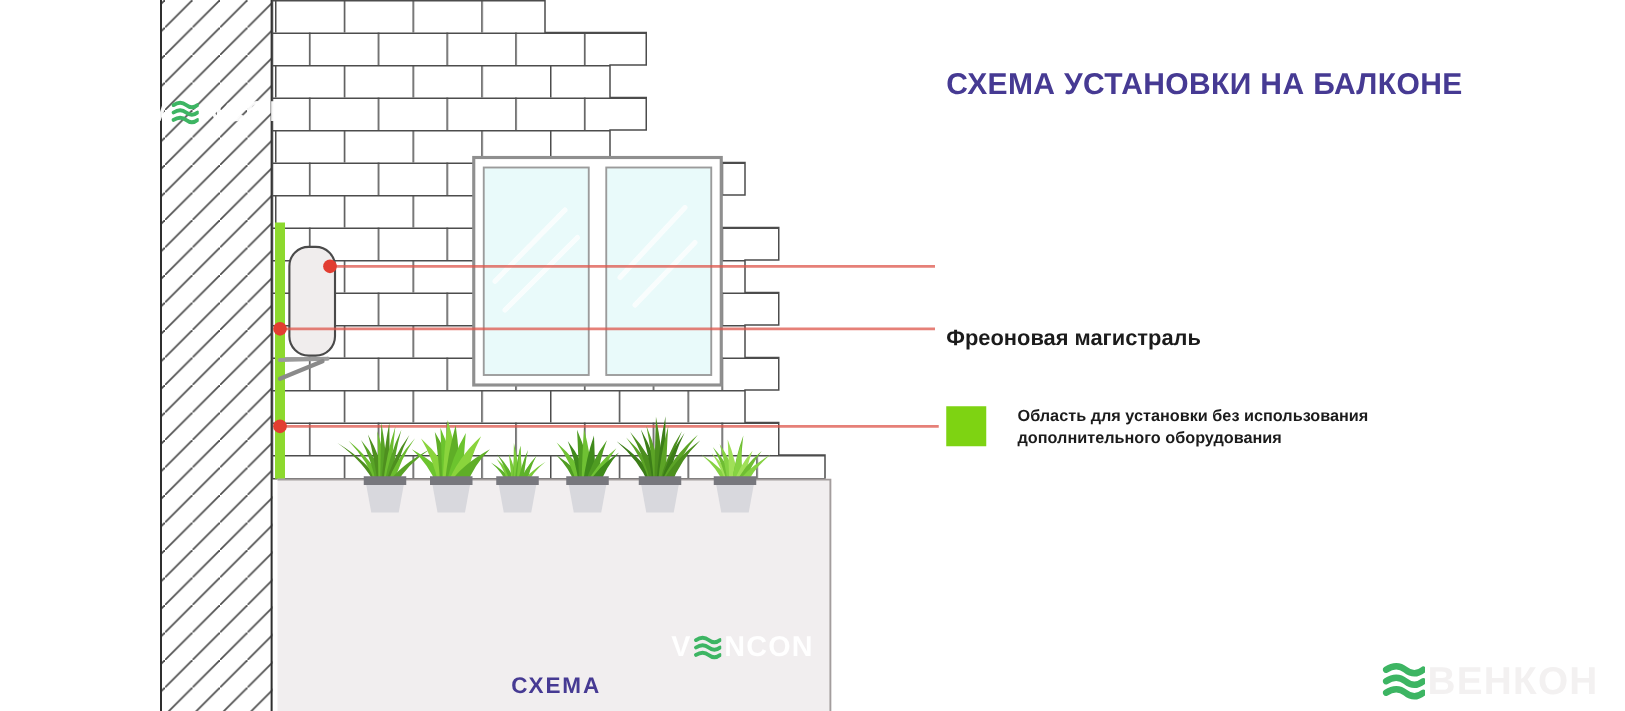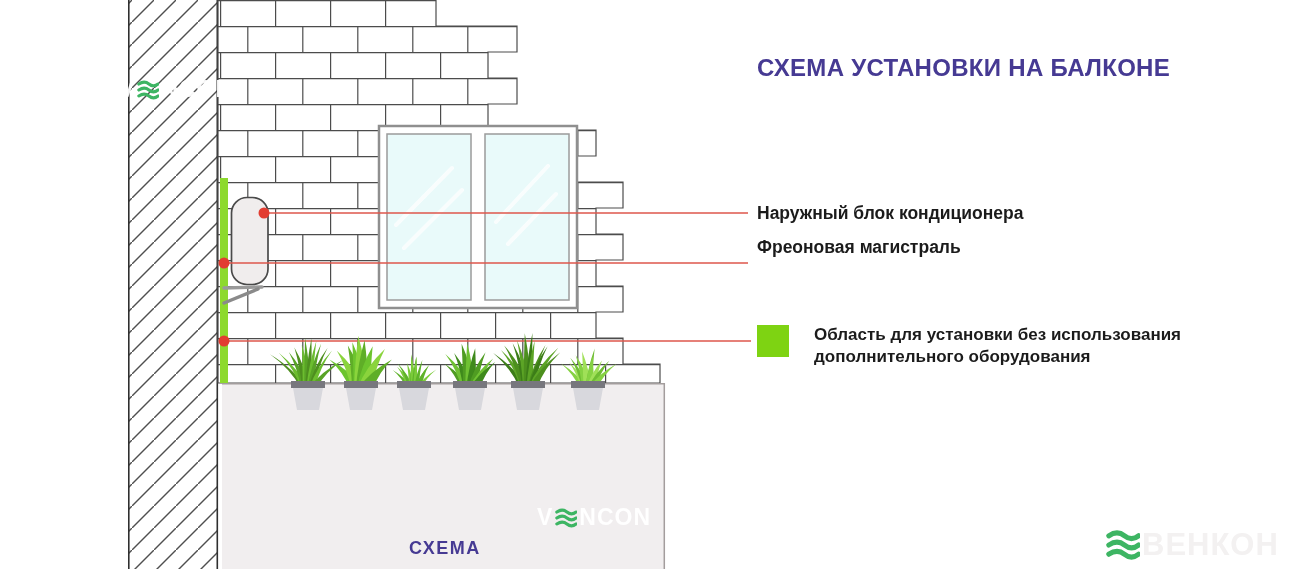--- a/index.html
+++ b/index.html
@@ -9,21 +9,21 @@
 
   .title {
     position:absolute; left:757px; top:54px;
     font-size:24px; font-weight:bold; color:#463a93; letter-spacing:.3px;
     white-space:nowrap;
   }
   .callout {
     position:absolute; font-size:17.5px; font-weight:bold; color:#1b1b1b;
     white-space:nowrap;
   }
-  .callout.wrap { white-space:normal; width:385px; line-height:1.32; font-size:17px; }
+  .callout.wrap { white-space:normal; width:385px; line-height:1.32; font-size:13px; }
   .legend-swatch {
     position:absolute; left:757px; top:325px; width:32px; height:32px;
     background:#7ed312;
   }
   .balcony-label {
     position:absolute; left:409px; top:538px;
     font-size:18px; font-weight:bold; color:#463a93; letter-spacing:1.5px;
   }
 
   .wm { position:absolute; display:flex; align-items:center; gap:2px;
@@ -189,22 +189,21 @@
           <path d="M588.0775659807738,388 Q594.4671831848008,372.9970283959635 609.3762899941971,360.72186981084275 Q599.8030352561619,372.9970283959635 595.700211797004,388 Z" fill="#6fbd33"></path>
           <path d="M588.8013300928039,388 Q597.1560605531131,374.627212706111 616.6504316271676,363.6858412838381 Q603.0341984231875,374.627212706111 597.1986699071961,388 Z" fill="#86d243"></path>
           <polygon points="573,388 603,388 599,410 577,410" fill="#d8d8dd"></polygon>
           <rect x="571" y="381" width="34" height="7" fill="#77777d"></rect>
         </g>
       </g>
   </svg>
 
   <div class="title">СХЕМА УСТАНОВКИ НА БАЛКОНЕ</div>
 
-  <div class="callout" style="left:757px; top:203px;">Наружный блок кондиционера</div>
-  <div class="callout" style="left:757px; top:237px;">Фреоновая магистраль</div>
+  <div class="callout" style="left:757px; top:260px;">Фреоновая магистраль</div>
 
   <div class="legend-swatch"></div>
   <div class="callout wrap" style="left:814px; top:324px;">Область для установки без использования дополнительного оборудования</div>
 
   <div class="balcony-label">СХЕМА</div>
 
   <div class="wm wm-topleft">
     <span class="txt">V</span>
     <svg class="wave-icon" width="22" height="22" viewBox="0 0 24 22">
       <g fill="none" stroke="#3db563" stroke-width="3.4" stroke-linecap="round">

